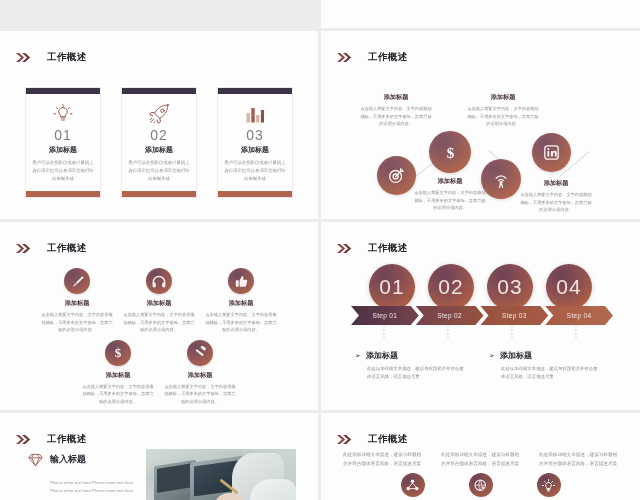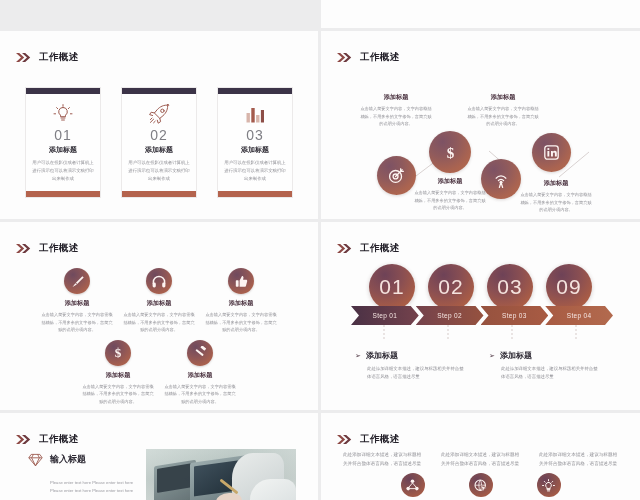--- a/index.html
+++ b/index.html
@@ -18,21 +18,21 @@
     overflow: hidden;
   }
   .slide.left  { left: 0;   width: 318px; }
   .slide.right { left: 321px; width: 319px; }
   .row0 { top: -24px; height: 52px; }
   .row1 { top: 31px;  height: 188px; }
   .row2 { top: 222px; height: 188px; }
   .row3 { top: 413px; height: 110px; }
 
   
-  .s-head { position: absolute; left: 16px; top: 17px; display: flex; align-items: center; gap: 7px; }
+  .s-head { position: absolute; left: 16px; top: 17px; display: flex; align-items: center; gap: 15px; }
   .chev { display: block; }
   .s-title {
     font-size: 9.5px; font-weight: bold; color: #232029;
     letter-spacing: .4px; line-height: 1;
   }
 
   
   .cards { position: absolute; left: 0; top: 56px; width: 100%;
            display: flex; justify-content: center; gap: 20px; }
   .card {
@@ -374,21 +374,21 @@
           <path d="M6 0 L11 4.5 L6 9 L9.2 9 L14.2 4.5 L9.2 0 Z" fill="#6d3a3f"></path>
         </svg>
       </span>
       <span class="s-title">工作概述</span>
     </div>
 
     <div class="steps-circles">
       <div class="scirc">01</div>
       <div class="scirc">02</div>
       <div class="scirc">03</div>
-      <div class="scirc">09</div>
+      <div class="scirc">04</div>
     </div>
 
     <div class="arrowbar">
       <div class="arrow a1">Step 01</div>
       <div class="arrow a2">Step 02</div>
       <div class="arrow a3">Step 03</div>
       <div class="arrow a4">Step 04</div>
     </div>
     <svg style="position:absolute;left:30px;top:103px;width:259px;height:18px;">
       <g stroke="#c4b5b2" stroke-width=".7" stroke-dasharray="2 2">

